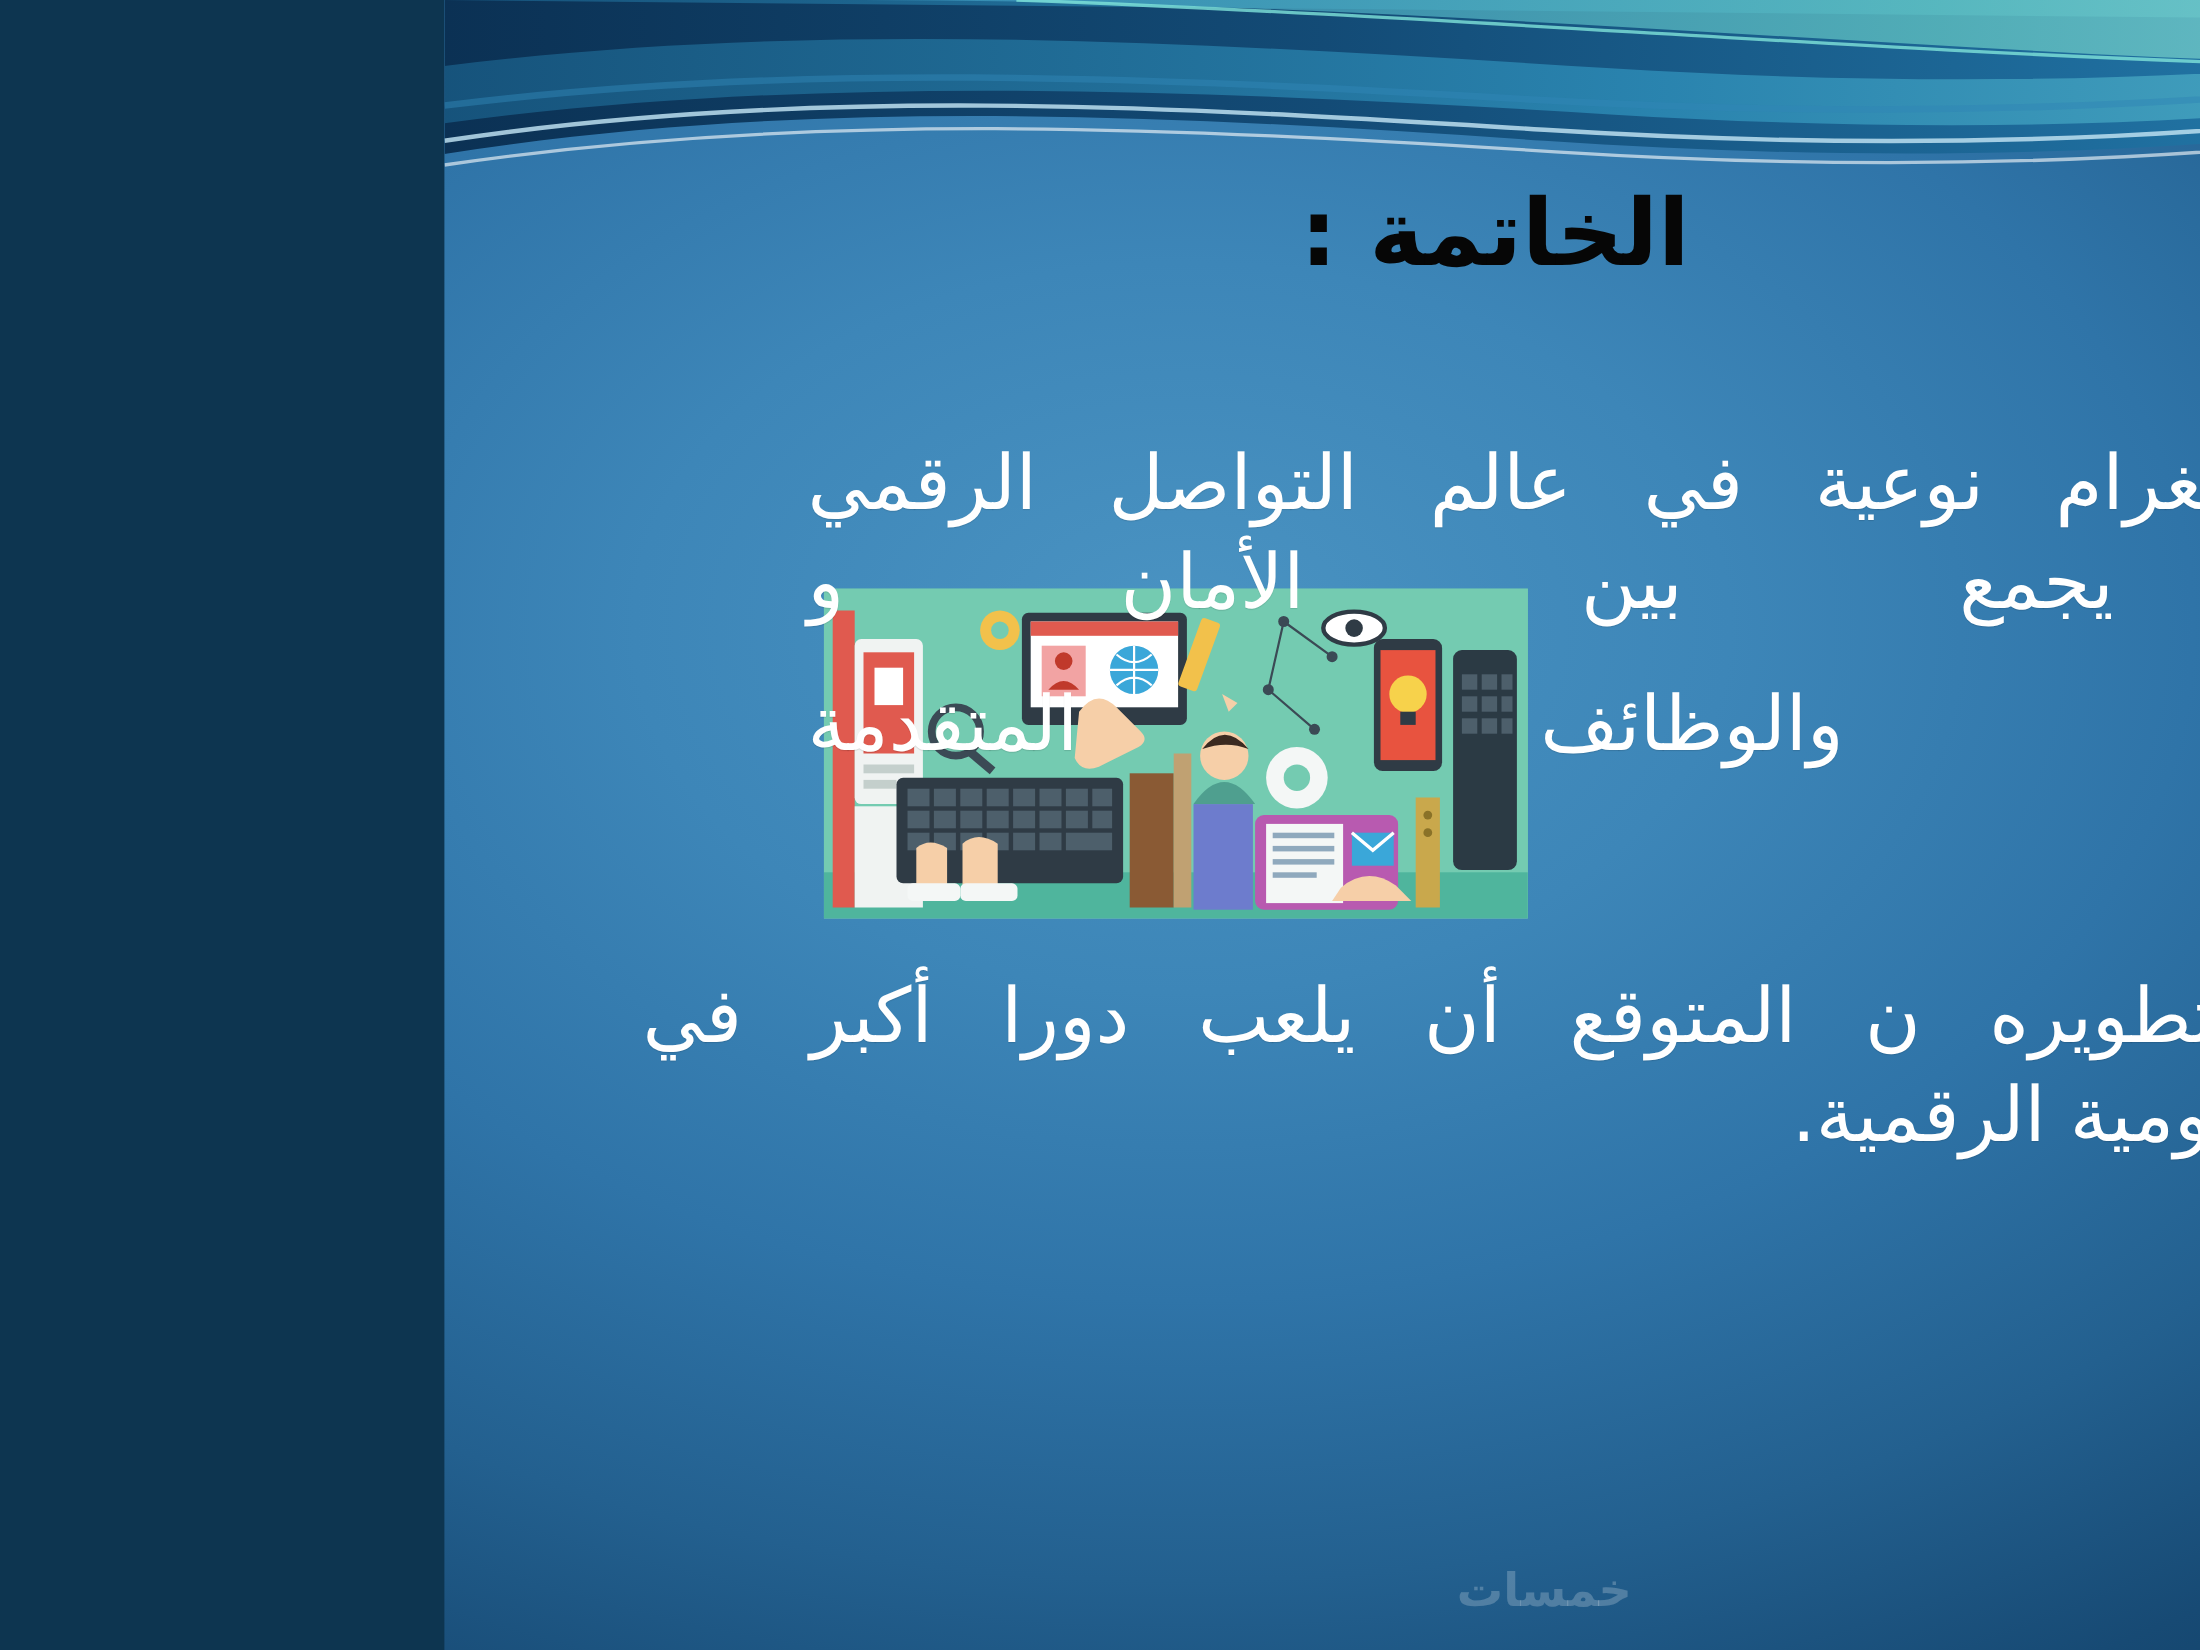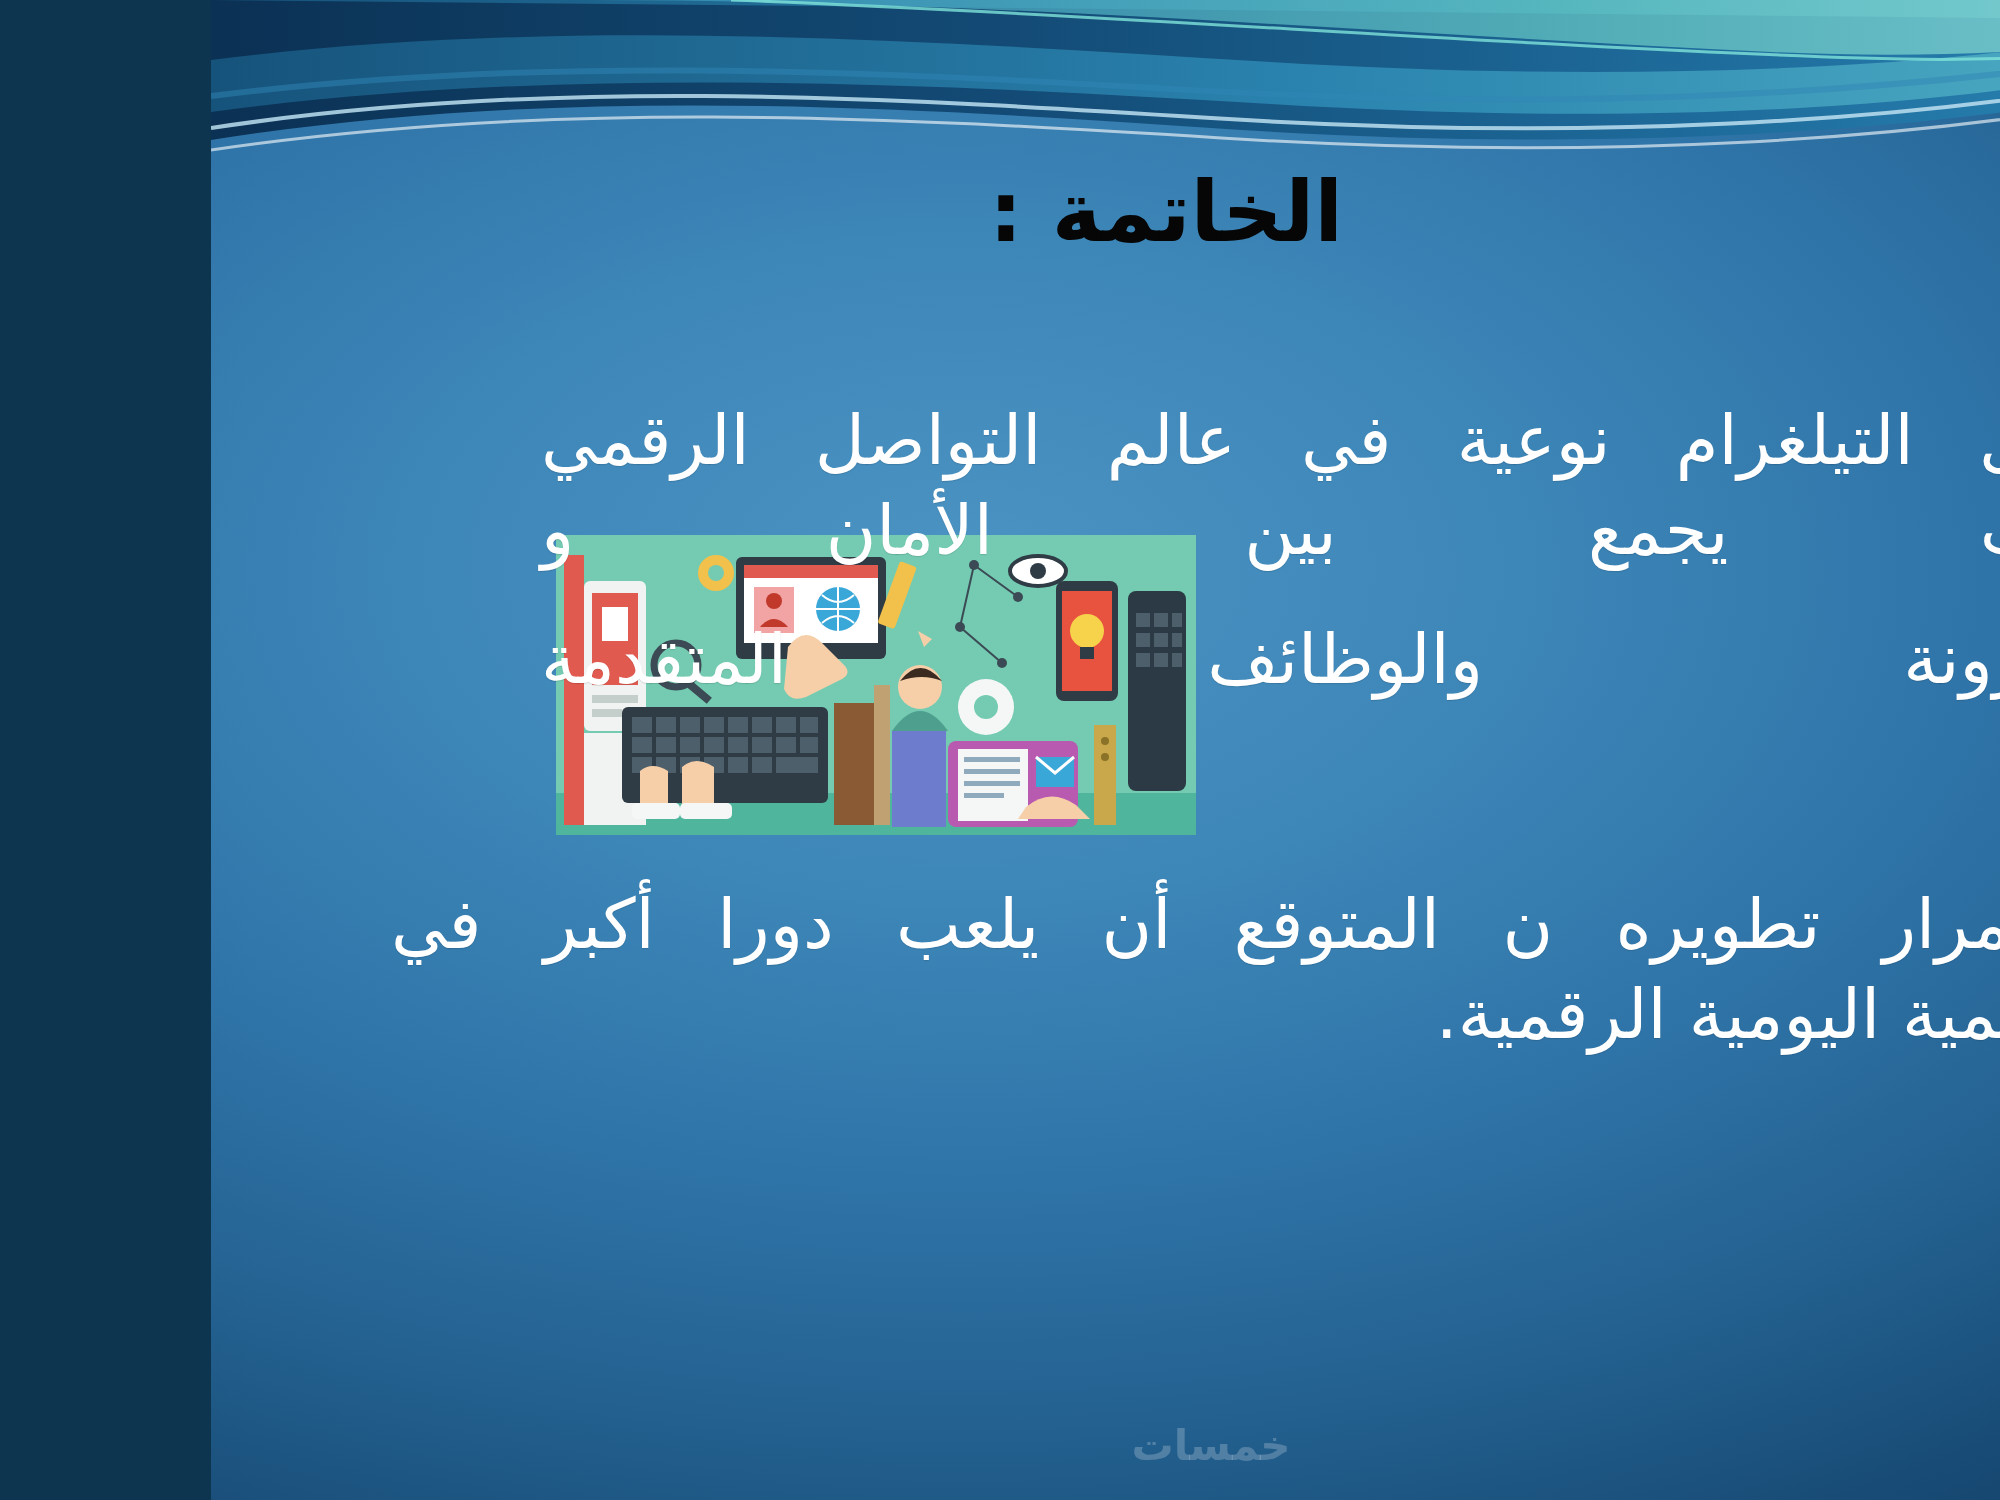--- a/index.html
+++ b/index.html
@@ -5,21 +5,21 @@
 <style>
   html, body {
     margin: 0;
     padding: 0;
     background: #0d3550;
   }
   * { box-sizing: border-box; }
 
   .slide {
     position: relative;
-    width: 1789px;
+    width: 1596px;
     height: 1500px;
     overflow: hidden;
     font-family: "DejaVu Sans", "Liberation Sans", sans-serif;
     
     background:
       radial-gradient(ellipse 120% 85% at 42% 38%, #4a93c2 0%, #3d86b8 26%, #2f74a8 48%, #23608f 68%, #174a74 85%, #103c61 100%);
     padding-left: 18px;
   }
 
   

